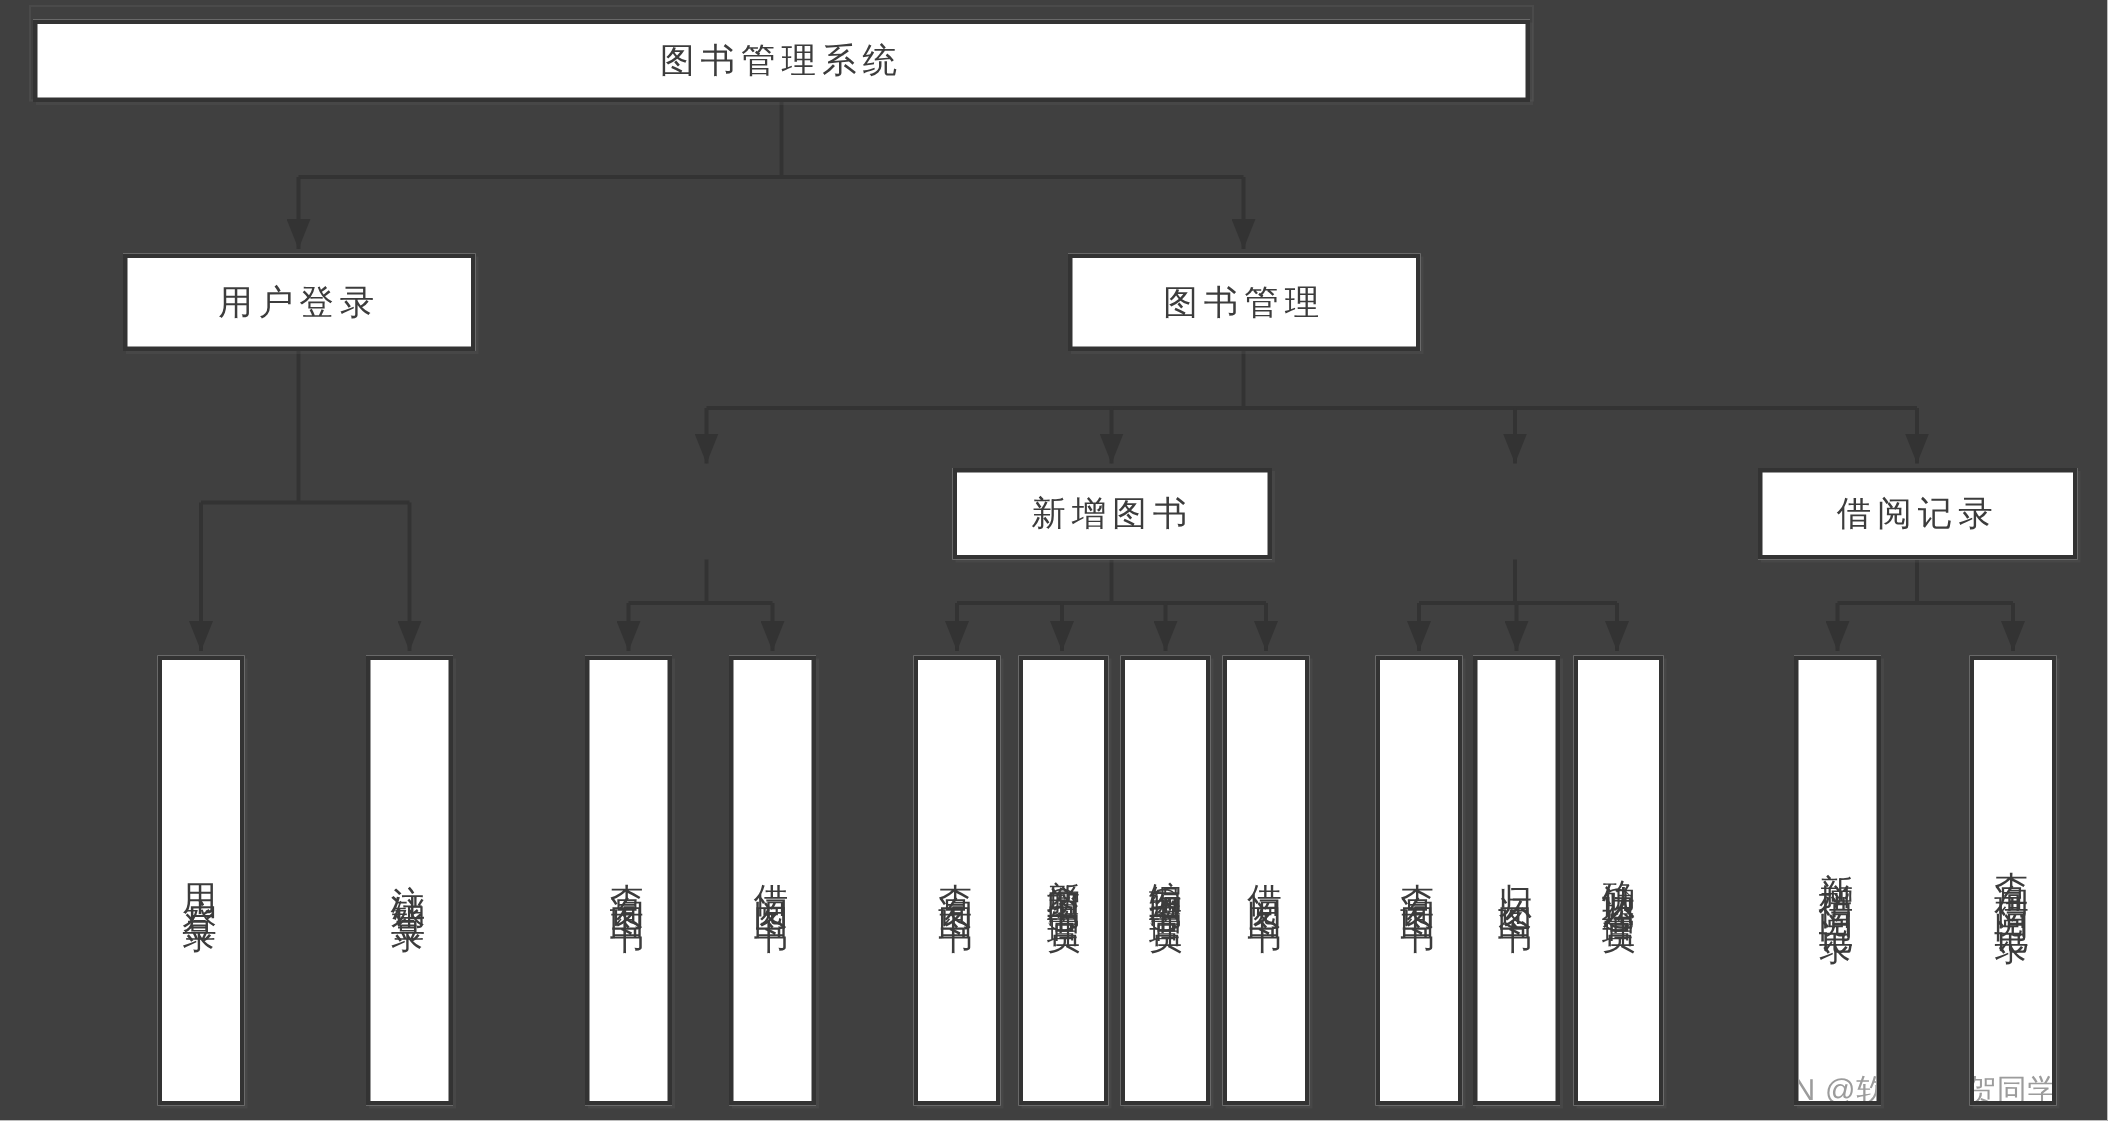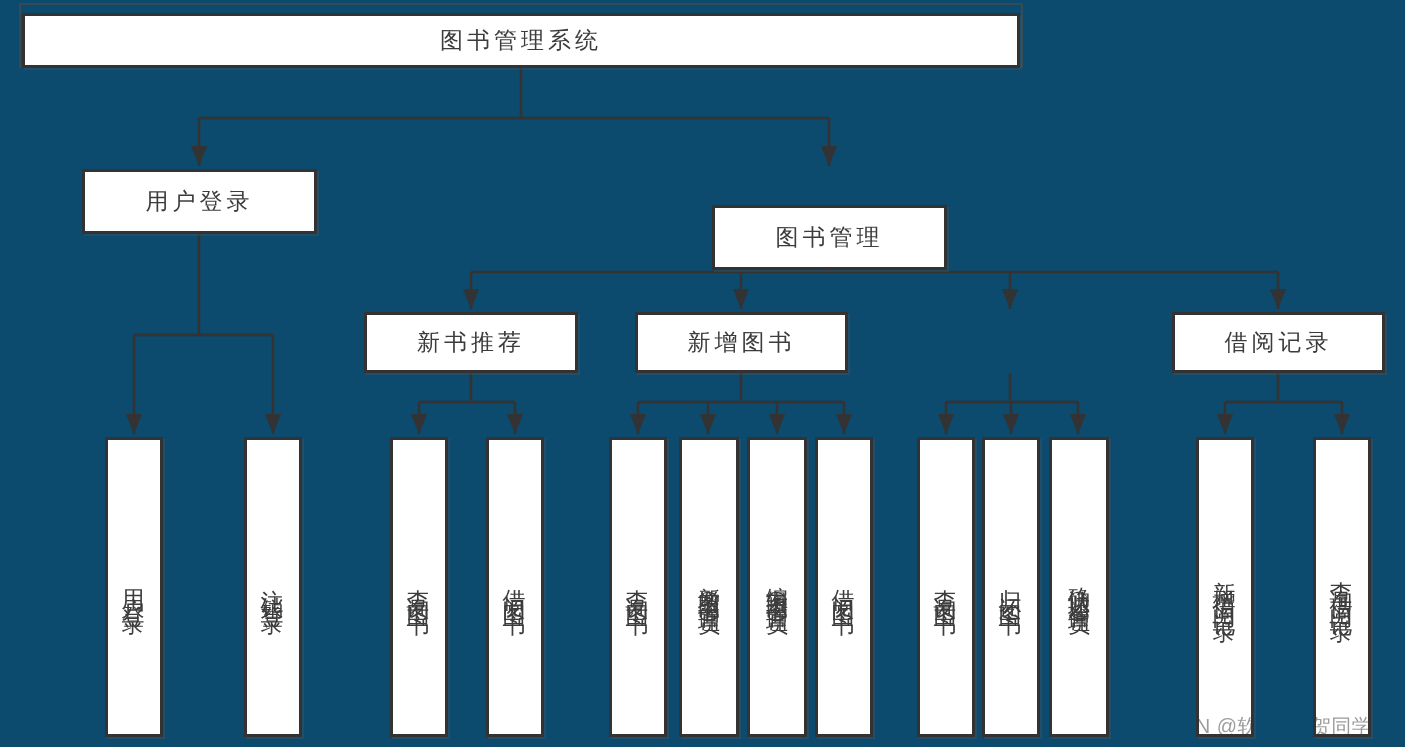--- a/index.html
+++ b/index.html
@@ -1,19 +1,19 @@
 <!DOCTYPE html>
 <html><head>
 <meta charset="utf-8">
 <style>
   html,body{margin:0;padding:0;background:#ffffff;}
   #canvas{
     position:relative;
     width:1405px;height:747px;
-    background:#0c4a6e;
+    background:#404040;
     font-family:"Liberation Sans","DejaVu Sans",sans-serif;
     overflow:hidden;
   }
   #wires{position:absolute;left:0;top:0;z-index:1;}
   .node{
     position:absolute;
     box-sizing:border-box;
     border:3px solid #333333;
     background:#ffffff;
     display:flex;align-items:center;justify-content:center;
@@ -100,23 +100,22 @@
       <line x1="1078" y1="402" x2="1078" y2="434"></line>
 
       <line x1="1225" y1="402" x2="1225" y2="434"></line>
       <line x1="1342" y1="402" x2="1342" y2="434"></line>
     </g>
   </svg>
 
   <div class="node root">图书管理系统</div>
 
   <div class="node lvl1" style="left:82px;">用户登录</div>
-  <div class="node lvl1" style="left:712px;margin-top:36px;">图书管理</div>
+  <div class="node lvl1" style="left:712px;">图书管理</div>
 
-  <div class="node lvl2" style="left:364px;width:214px;">新书推荐</div>
   <div class="node lvl2" style="left:635px;width:213px;">新增图书</div>
   <div class="node lvl2" style="left:1172px;width:213px;">借阅记录</div>
 
   <div class="leaf" style="left:105px;">用户登录</div>
   <div class="leaf" style="left:244px;">注销登录</div>
 
   <div class="leaf" style="left:390px;">查询图书</div>
   <div class="leaf" style="left:486px;">借阅图书</div>
 
   <div class="leaf" style="left:609px;">查询图书</div>

